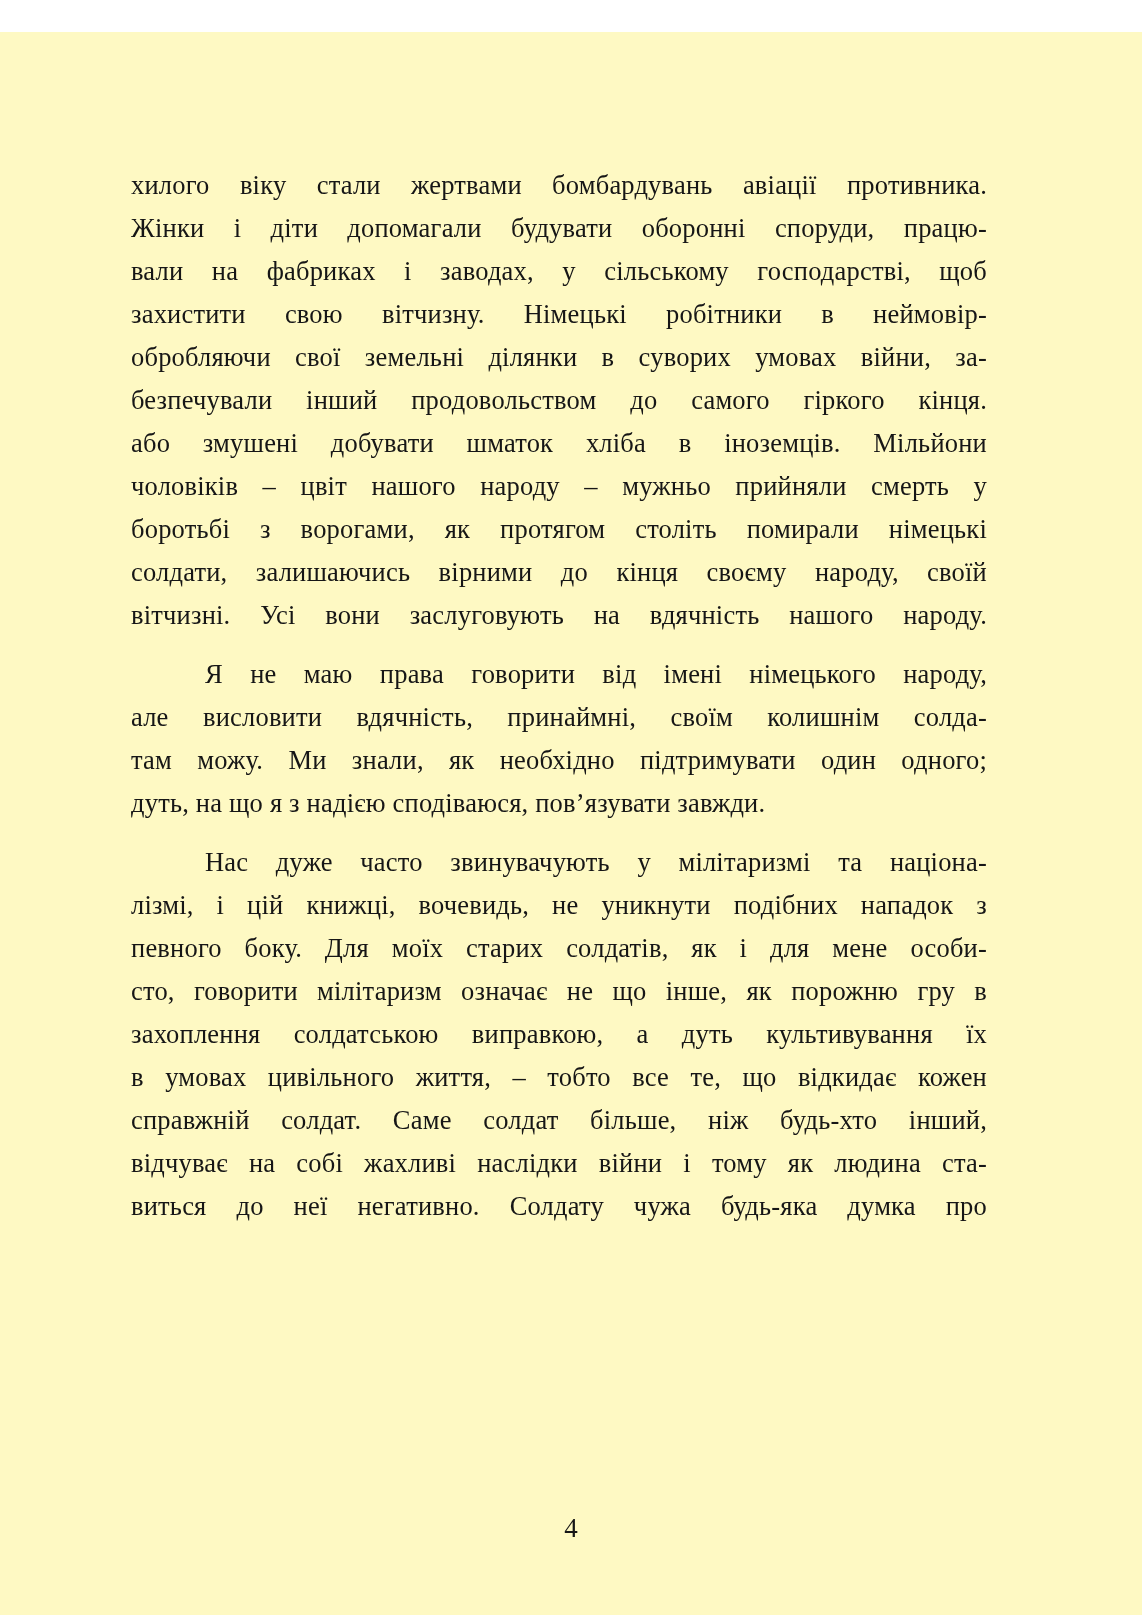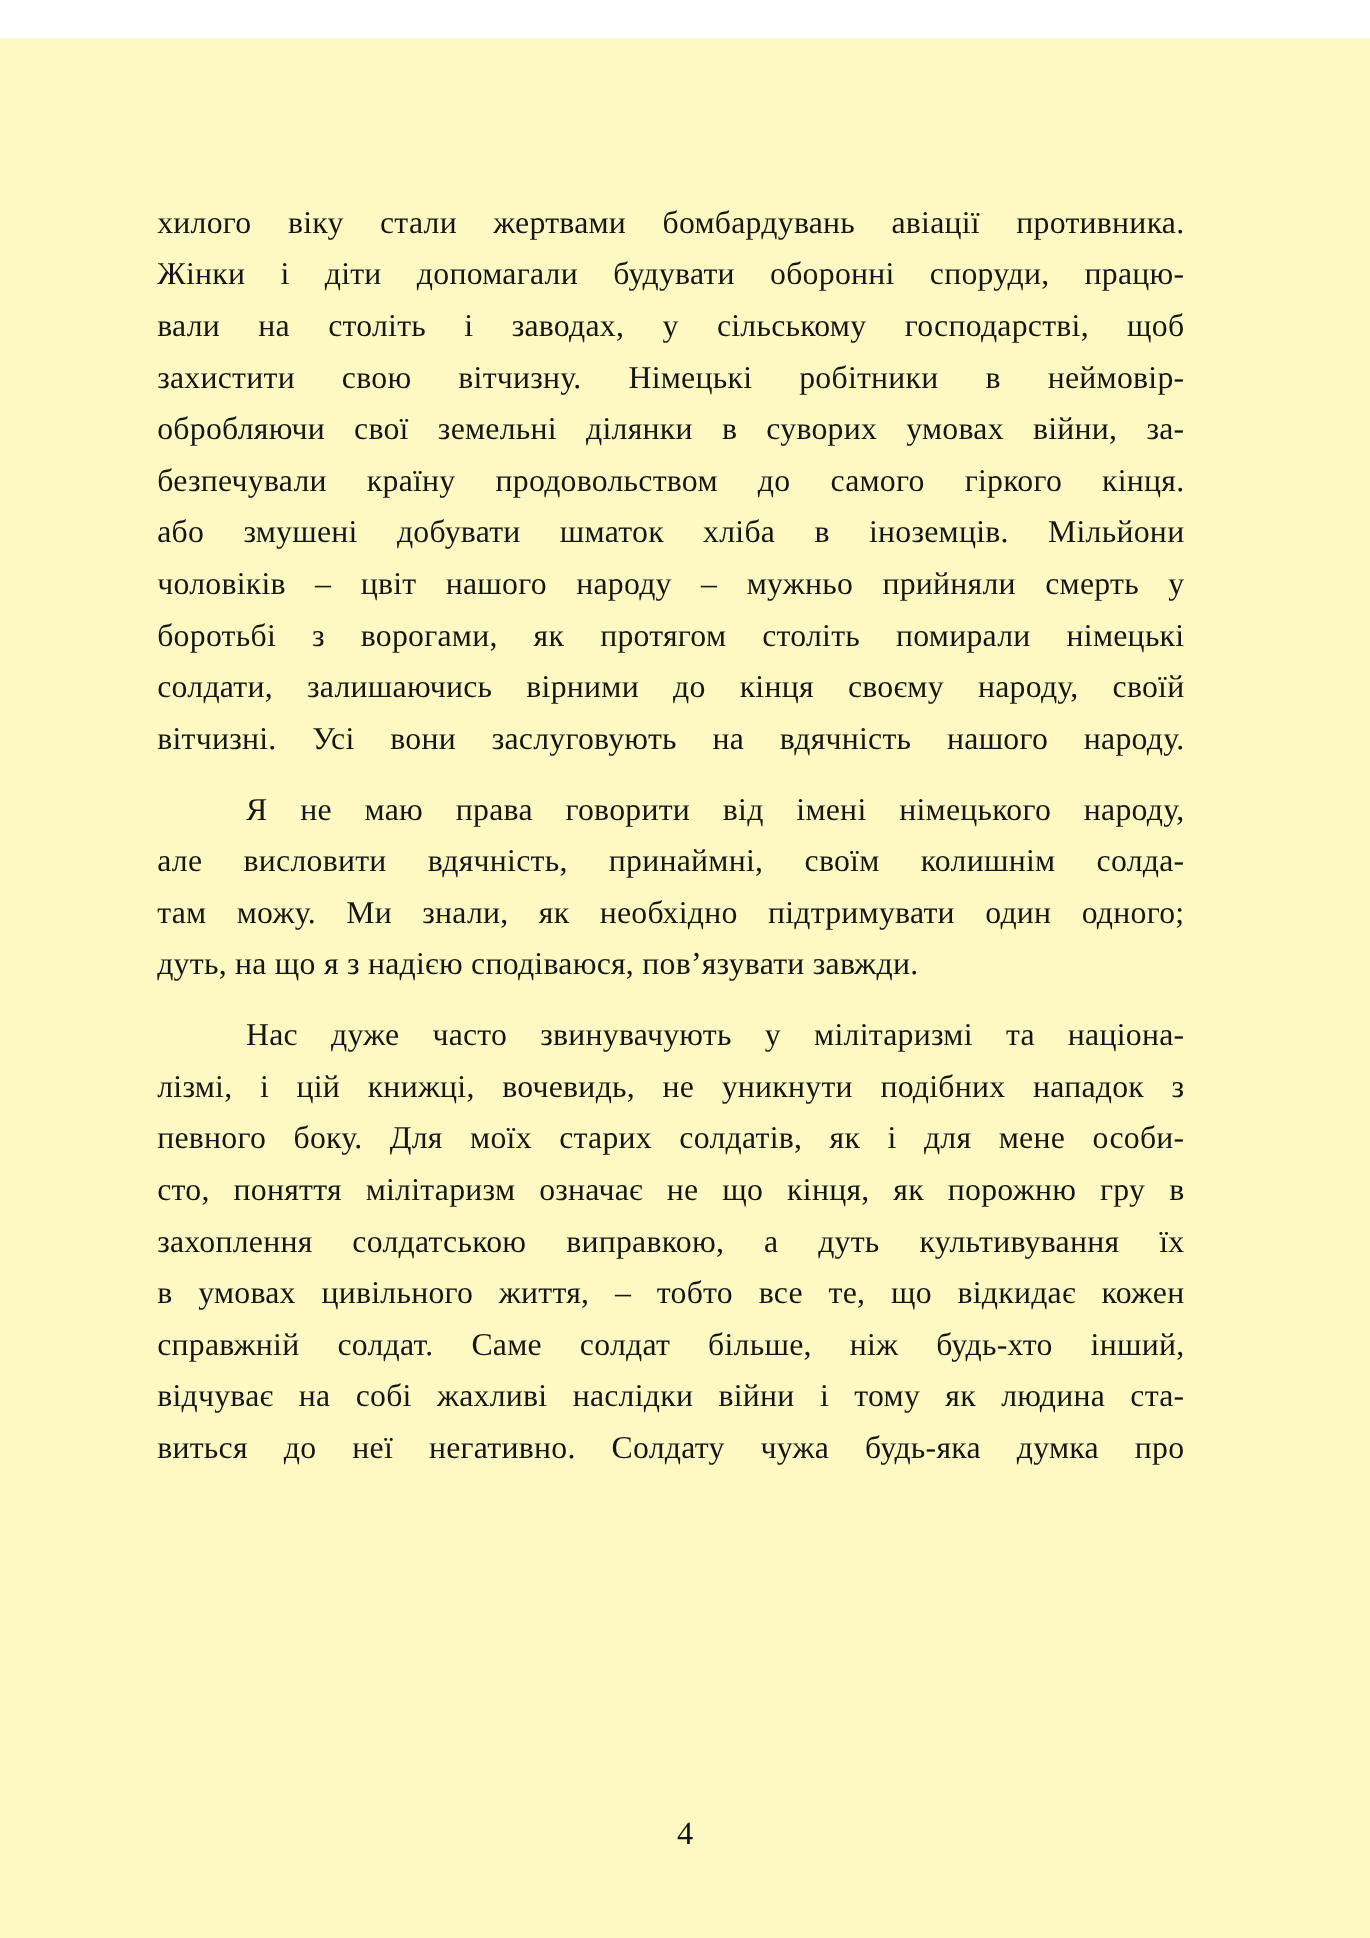--- a/index.html
+++ b/index.html
@@ -56,41 +56,41 @@
   }
 </style>
 </head>
 <body>
 
 <div class="page">
   <div class="text-block">
       <div class="para">
         <div class="line">хилого віку стали жертвами бомбардувань авіації противника.</div>
         <div class="line">Жінки і діти допомагали будувати оборонні споруди, працю-</div>
-        <div class="line">вали на століть і заводах, у сільському господарстві, щоб</div>
+        <div class="line">вали на фабриках і заводах, у сільському господарстві, щоб</div>
         <div class="line">захистити свою вітчизну. Німецькі робітники в неймовір-</div>
         <div class="line">обробляючи свої земельні ділянки в суворих умовах війни, за-</div>
-        <div class="line">безпечували країну продовольством до самого гіркого кінця.</div>
+        <div class="line">безпечували інший продовольством до самого гіркого кінця.</div>
         <div class="line">або змушені добувати шматок хліба в іноземців. Мільйони</div>
         <div class="line">чоловіків – цвіт нашого народу – мужньо прийняли смерть у</div>
         <div class="line">боротьбі з ворогами, як протягом століть помирали німецькі</div>
         <div class="line">солдати, залишаючись вірними до кінця своєму народу, своїй</div>
         <div class="line">вітчизні. Усі вони заслуговують на вдячність нашого народу.</div>
       </div>
       <div class="para indent">
         <div class="line">Я не маю права говорити від імені німецького народу,</div>
         <div class="line">але висловити вдячність, принаймні, своїм колишнім солда-</div>
         <div class="line">там можу. Ми знали, як необхідно підтримувати один одного;</div>
         <div class="line lastline">дуть, на що я з надією сподіваюся, пов’язувати завжди.</div>
       </div>
       <div class="para indent">
         <div class="line">Нас дуже часто звинувачують у мілітаризмі та націона-</div>
         <div class="line">лізмі, і цій книжці, вочевидь, не уникнути подібних нападок з</div>
         <div class="line">певного боку. Для моїх старих солдатів, як і для мене особи-</div>
-        <div class="line">сто, поняття мілітаризм означає не що кінця, як порожню гру в</div>
+        <div class="line">сто, говорити мілітаризм означає не що інше, як порожню гру в</div>
         <div class="line">захоплення солдатською виправкою, а дуть культивування їх</div>
         <div class="line">в умовах цивільного життя, – тобто все те, що відкидає кожен</div>
         <div class="line">справжній солдат. Саме солдат більше, ніж будь-хто інший,</div>
         <div class="line">відчуває на собі жахливі наслідки війни і тому як людина ста-</div>
         <div class="line">виться до неї негативно. Солдату чужа будь-яка думка про</div>
       </div>
     </div>
   <div class="page-number">4</div>
 </div>
 

